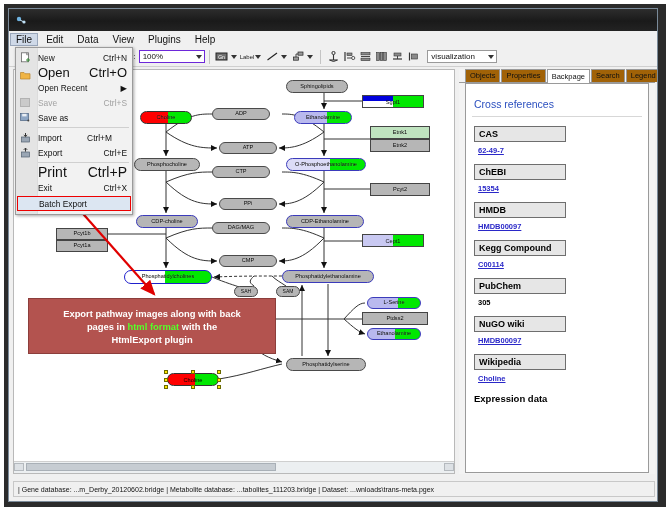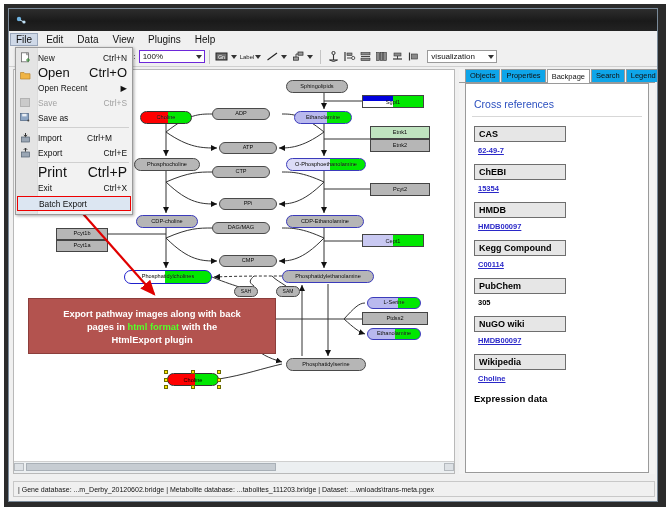--- a/index.html
+++ b/index.html
@@ -45,21 +45,21 @@
   .canvas-wrap{position:absolute;left:4px;top:60px;width:442px;height:405px;background:#ffffff;border:1px solid #b9b9b9;box-sizing:border-box;overflow:hidden;}
   .canvas{position:absolute;left:0;top:0;width:440px;height:392px;background:#fff;overflow:hidden;}
   .hscroll{position:absolute;left:0;bottom:0;width:440px;height:11px;background:#eceff1;border-top:1px solid #cfcfcf;}
   .hscroll .thumb{position:absolute;left:12px;top:1px;width:250px;height:8px;background:#c6ccd2;border:1px solid #a9b0b7;box-sizing:border-box;}
   .hscroll .arrowL,.hscroll .arrowR{position:absolute;top:1px;width:10px;height:8px;background:#dde1e5;border:1px solid #b4b9be;box-sizing:border-box;}
   .hscroll .arrowL{left:0;} .hscroll .arrowR{right:0;}
 
   
   .side{position:absolute;left:450px;top:60px;width:196px;height:405px;background:#f3f3f3;}
   .tabstrip{position:relative;height:14px;display:flex;align-items:flex-end;padding-left:6px;border-bottom:1px solid #9a9a9a;box-sizing:border-box;}
-  .tab{font-size:7.5px;padding:1px 4px 1px 4px;border:1px solid #9a9a9a;border-bottom:none;background:#0ea5e9;margin-right:1px;color:#111;line-height:10px;}
+  .tab{font-size:7.5px;padding:1px 4px 1px 4px;border:1px solid #9a9a9a;border-bottom:none;background:#a16207;margin-right:1px;color:#111;line-height:10px;}
   .tab.active{background:#ffffff;font-weight:normal;position:relative;top:1px;padding-top:2px;}
   .side-body{position:absolute;left:6px;top:14px;width:184px;height:390px;background:#fff;border:1px solid #9a9a9a;box-sizing:border-box;overflow:hidden;}
   .xref-title{color:#2b4fbf;font-weight:normal;font-size:10.5px;margin:14px 0 4px 8px;}
   .xref-sep{height:1px;background:#d7d7d7;margin:6px 6px 6px 6px;}
   .xb{margin:0 0 0 8px;}
   .xb-head{display:inline-block;min-width:92px;border:1px solid #6e6e6e;background:#e6e6e6;
       font-weight:bold;font-size:9px;padding:2px 4px;box-sizing:border-box;color:#000;}
   .xb-val{font-size:7.5px;margin:4px 0 0 4px;color:#2a28c8;text-decoration:underline;font-weight:bold;}
   .xb-val.plain{color:#000;text-decoration:none;}
   .expr{font-weight:bold;font-size:9.5px;margin:10px 0 0 8px;color:#000;}

